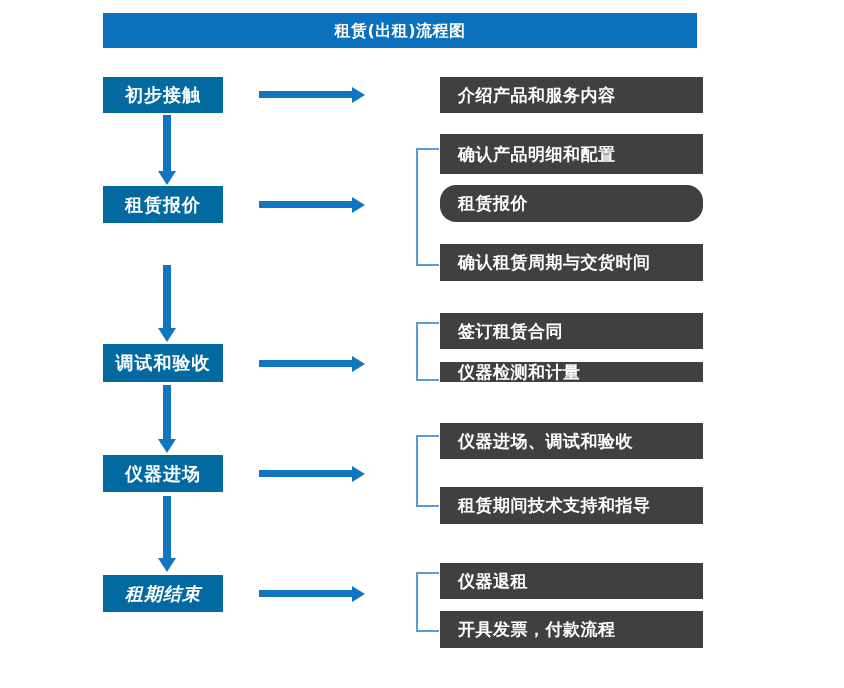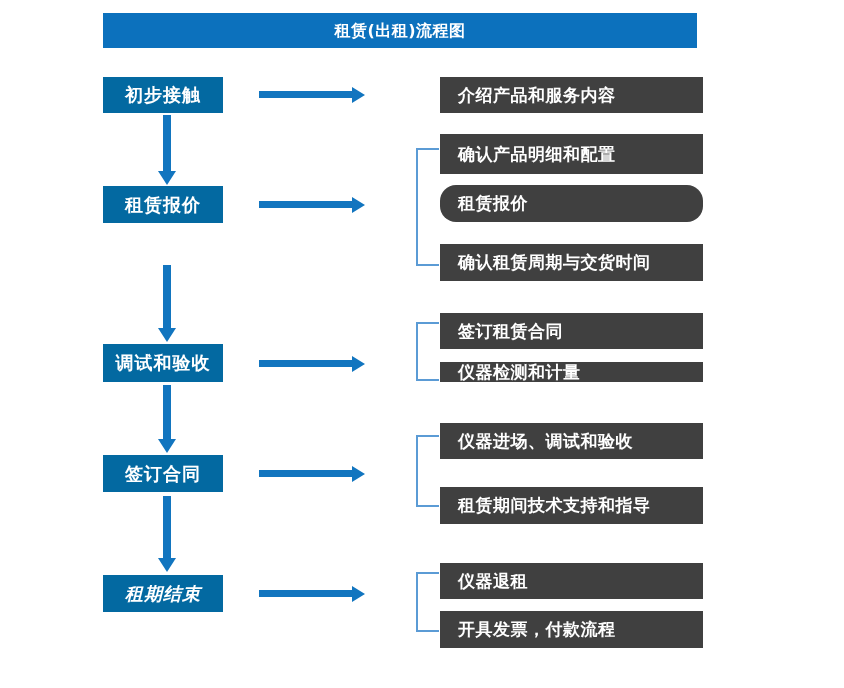--- a/index.html
+++ b/index.html
@@ -91,21 +91,21 @@
 
   <div class="stage-box" style="left:103px; top:186px; width:120px; height:37px;">
     <span class="stage-label">租赁报价</span>
   </div>
 
   <div class="stage-box" style="left:103px; top:344px; width:120px; height:38px;">
     <span class="stage-label">调试和验收</span>
   </div>
 
   <div class="stage-box" style="left:103px; top:455px; width:120px; height:37px;">
-    <span class="stage-label">签订合同</span>
+    <span class="stage-label">仪器进场</span>
   </div>
 
   <div class="stage-box" style="left:103px; top:575px; width:120px; height:37px;font-style:italic;">
     <span class="stage-label">租期结束</span>
   </div>
 
   <div class="v-arrow" style="left:156px; top:115px; height:70px;">
     <svg width="22" height="70" viewBox="0 0 22 70">
       <rect x="7" y="0" width="8" height="57" fill="#1275bf"></rect>
       <polygon points="2,56 20,56 11,70" fill="#1275bf"></polygon>

